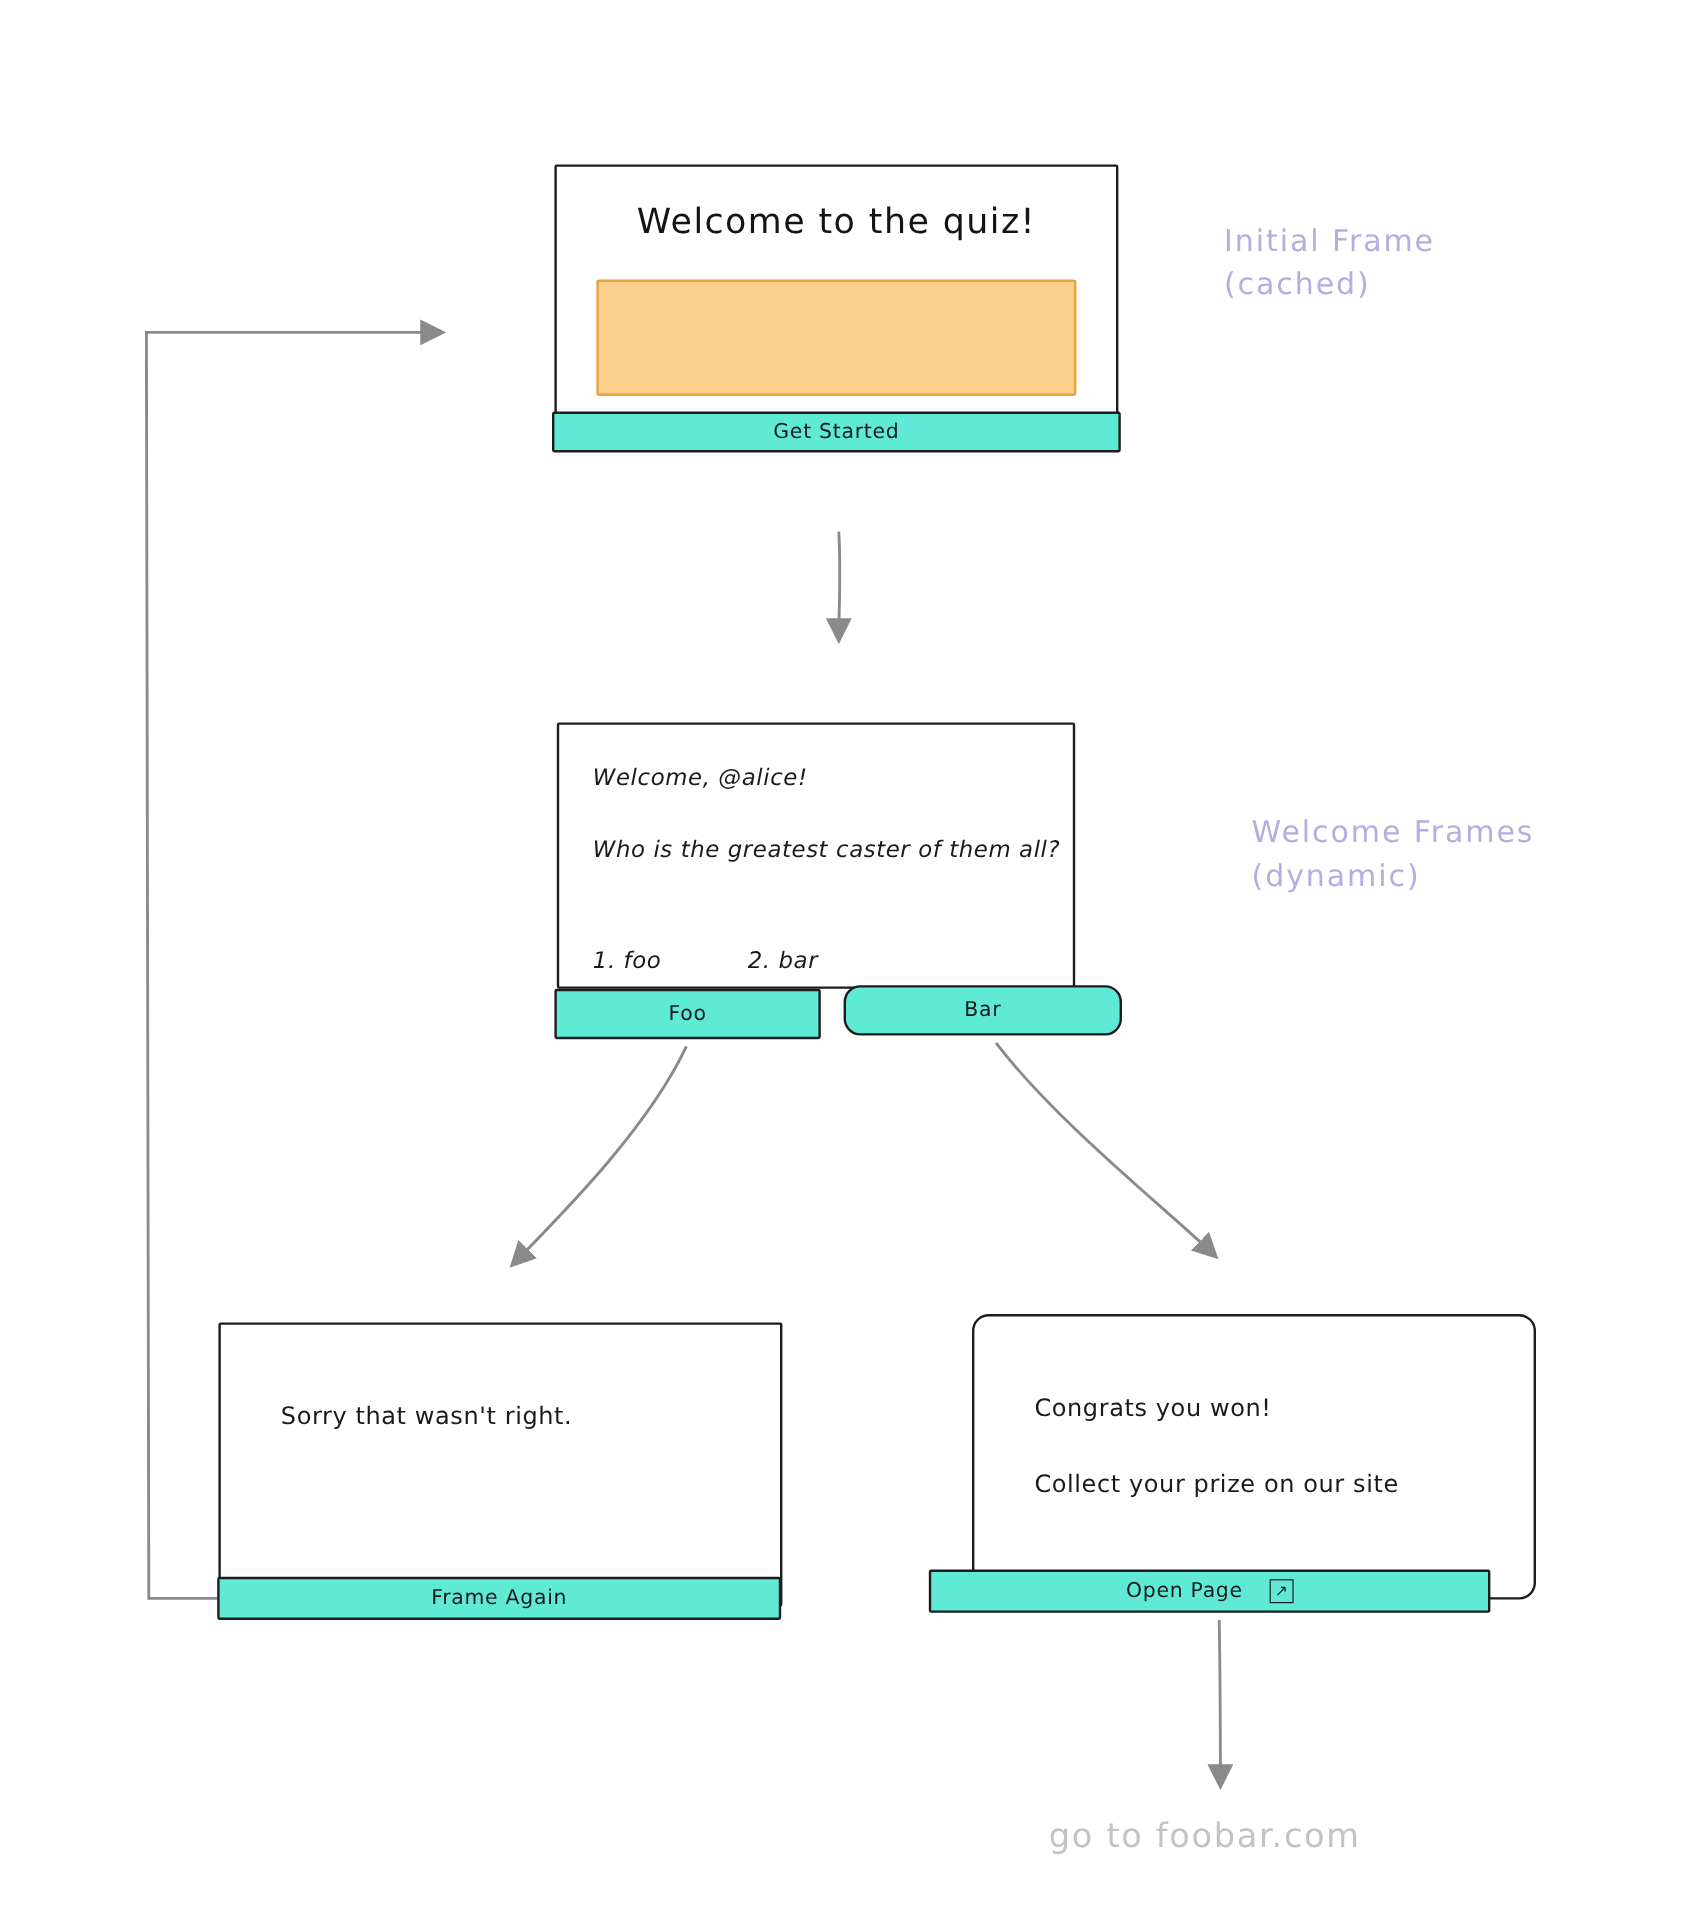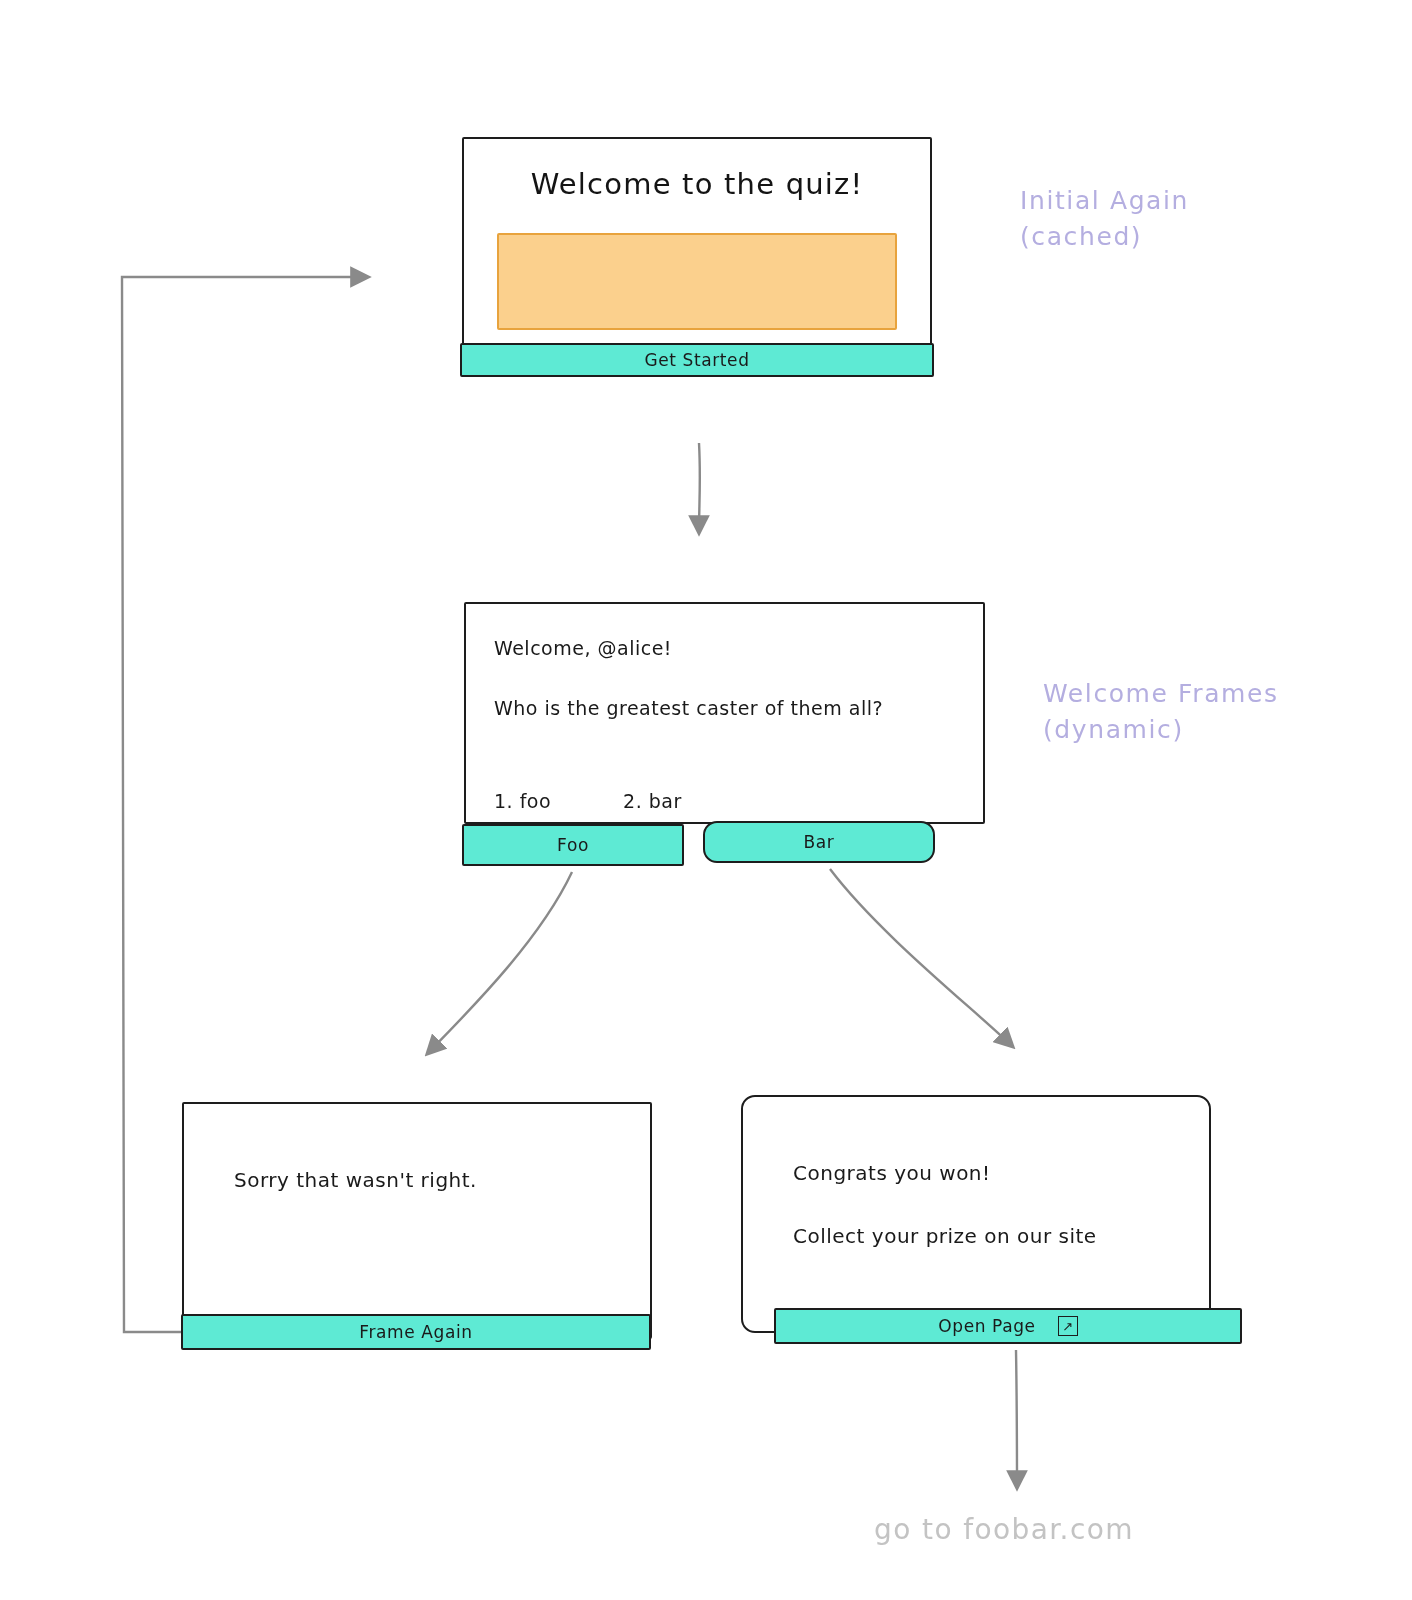--- a/index.html
+++ b/index.html
@@ -71,21 +71,21 @@
     top: 94px;
     width: 400px;
     height: 97px;
     background: #fbd08d;
     border: 2px solid #e8a33d;
     box-sizing: border-box;
     border-radius: 2px;
   }
   #btn-get-started { left: 460px; top: 343px; width: 474px; height: 34px; }
   
-  #frame-question { left: 464px; top: 570px; width: 521px; height: 222px; }
+  #frame-question { left: 464px; top: 570px; width: 432px; height: 222px; font-style: italic; }
   .q-text {
     position: absolute;
     font-size: 19px;
     letter-spacing: 0.5px;
     color: #1a1a1a;
     line-height: 1.35;
   }
   #q-greeting { left: 28px; top: 32px; }
   #q-question { left: 28px; top: 92px; width: 400px; }
   #q-options { left: 28px; top: 185px; }
@@ -96,21 +96,21 @@
   #frame-wrong { left: 182px; top: 1070px; width: 470px; height: 237px; }
   #wrong-text {
     position: absolute;
     left: 50px;
     top: 64px;
     font-size: 20px;
     letter-spacing: 0.5px;
   }
   #btn-play-again { left: 181px; top: 1314px; width: 470px; height: 36px; }
   
-  #frame-win { left: 741px; top: 1063px; width: 470px; height: 238px; border-radius: 14px; }
+  #frame-win { left: 810px; top: 1063px; width: 470px; height: 238px; border-radius: 14px; }
   .win-text {
     position: absolute;
     left: 50px;
     font-size: 20px;
     letter-spacing: 0.5px;
   }
   #win-line1 { top: 64px; }
   #win-line2 { top: 127px; }
   #btn-open-page { left: 774px; top: 1308px; width: 468px; height: 36px; }
   .open-page-row { display: flex; align-items: center; gap: 22px; }
@@ -202,19 +202,19 @@
     <div class="win-text" id="win-line1">Congrats you won!</div>
     <div class="win-text" id="win-line2">Collect your prize on our site</div>
   </div>
   <div class="btn" id="btn-open-page">
     <span class="open-page-row">
       <span class="btn-label">Open Page</span>
       <span class="ext-icon">↗</span>
     </span>
   </div>
 
-  <div class="annotation" id="anno-initial">Initial  Again
+  <div class="annotation" id="anno-initial">Initial  Frame
 (cached)</div>
   <div class="annotation" id="anno-response">Welcome Frames
 (dynamic)</div>
   <div id="label-goto">go to foobar.com</div>
 
 </div>
 
 </body></html>

